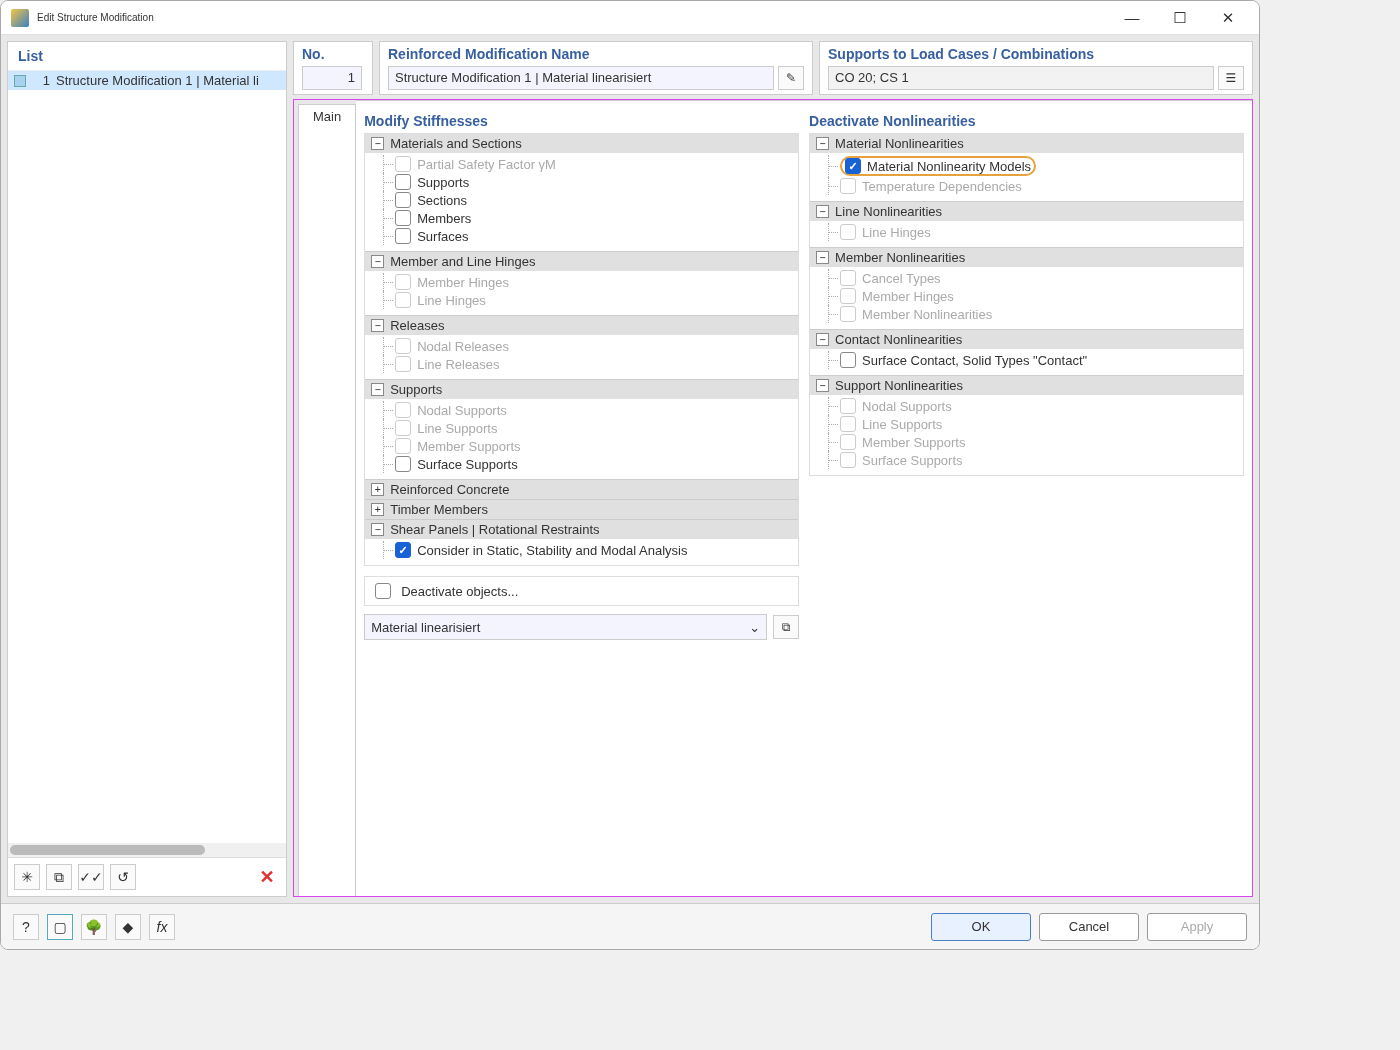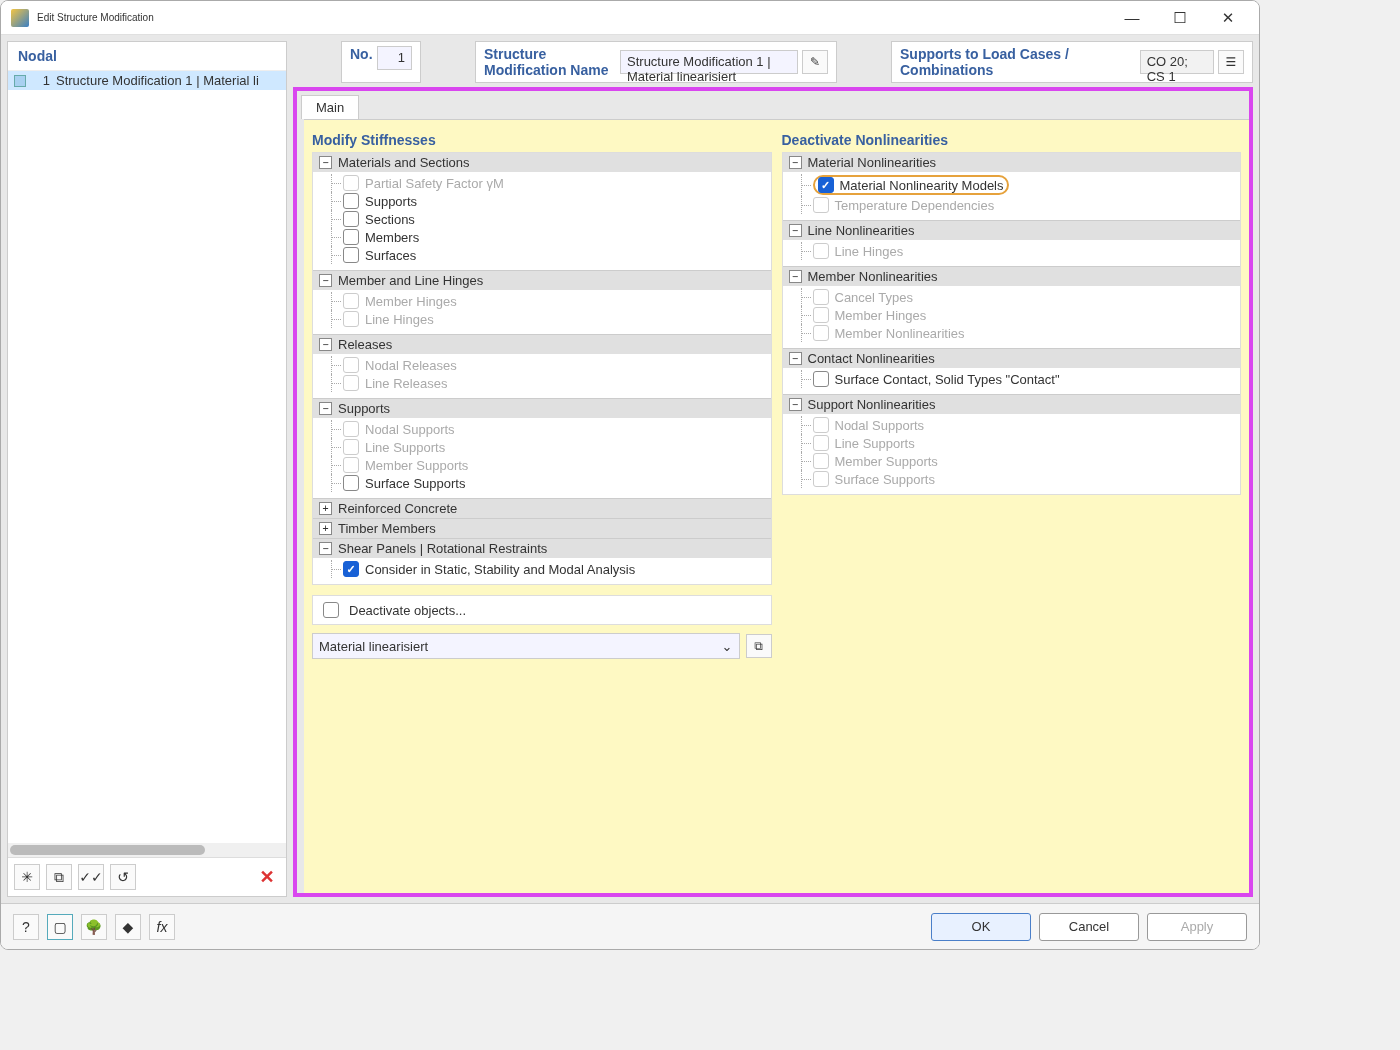--- a/index.html
+++ b/index.html
@@ -18,30 +18,30 @@
 .list-item.selected { background: #cfe8ff; }
 .list-item .sq { width:12px; height:12px; background:#a8d0f0; border:1px solid #6aa; margin-right:6px; }
 .list-item .num { width:18px; text-align:right; margin-right:6px; }
 .hscroll { height:14px; background:#f0f0f0; display:flex; }
 .hscroll .thumb { width:70%; height:10px; background:#bbb; border-radius:5px; margin:2px; }
 .left-tools { display:flex; align-items:center; padding:6px; gap:6px; border-top:1px solid #ddd; }
 .tool-btn { width:26px; height:26px; border:1px solid #ccc; background:#fafafa; display:flex; align-items:center; justify-content:center; cursor:pointer; font-size:14px; }
 .tool-btn.red { color:#d33; border:none; font-weight:bold; font-size:18px; }
 .right-area { flex:1; display:flex; flex-direction:column; gap:4px; }
 .top-row { display:flex; gap:6px; }
-.field-block { background:#fff; border:1px solid #ccc; padding:4px 8px; display:flex; flex-direction:row; gap:4px;margin-left:48px; }
+.field-block { background:#fff; border:1px solid #ccc; padding:4px 8px; display:flex; flex-direction:column; gap:4px; }
 .field-label { color:#3860a0; font-weight:600; font-size:14px; }
 .field-input { display:flex; gap:4px; align-items:center; }
 .txt-input { border:1px solid #ccc; padding:3px 6px; background:#f4f4ff; height:24px; }
 .icon-btn { width:26px; height:24px; border:1px solid #ccc; background:#fafafa; display:flex; align-items:center; justify-content:center; cursor:pointer; font-size:12px; }
-.tab-area { background:#e8e8e8; border:4px solid #d946ef; flex:1; display:flex; flex-direction:column; overflow:hidden; }
+.tab-area { background:#e8e8e8; border:1px solid #d946ef; flex:1; display:flex; flex-direction:row; overflow:hidden; }
 .tabs { display:flex; padding-top:4px; padding-left:4px; }
 .tab { background:#fff; border:1px solid #ccc; border-bottom:none; padding:4px 14px; cursor:pointer; font-size:13px; }
 .tab.active { background:#fff; }
-.tab-page { flex:1; background:#fef9c3; border-top:1px solid #ccc; padding:8px; display:flex; gap:10px; overflow:hidden;margin-left:7px; }
+.tab-page { flex:1; background:#ffffff; border-top:1px solid #ccc; padding:8px; display:flex; gap:10px; overflow:hidden; }
 .col { flex:1; display:flex; flex-direction:column; overflow:auto; }
 .section-title { color:#3860a0; font-weight:600; font-size:14px; padding:4px 0; }
 .tree { border:1px solid #ddd; }
 .tree-group-header { display:flex; align-items:center; gap:6px; padding:2px 6px; background:#e0e0e0; border-top:1px solid #ccc; }
 .tree-group-header:first-child { border-top:none; }
 .exp-box { width:13px; height:13px; border:1px solid #888; background:#fff; display:flex; align-items:center; justify-content:center; font-size:10px; line-height:10px; cursor:pointer; font-family:monospace; }
 .tree-children { padding:2px 0 6px 0; background:#fff; }
 .tree-item { display:flex; align-items:center; gap:6px; padding:1px 6px 1px 30px; position:relative; }
 .tree-item::before { content:""; position:absolute; left:18px; top:50%; width:10px; border-top:1px dotted #aaa; }
 .tree-item .conn-v { position:absolute; left:18px; top:0; bottom:0; border-left:1px dotted #aaa; }
@@ -73,21 +73,21 @@
     <div class="win-btns">
       <div class="win-btn">—</div>
       <div class="win-btn">☐</div>
       <div class="win-btn">✕</div>
     </div>
   </div>
 
   <div class="content">
 
     <div class="left-panel">
-      <div class="panel-header">Nodal</div>
+      <div class="panel-header">List</div>
       <div class="list-body">
         <div class="list-item selected">
           <div class="sq"></div>
           <div class="num">1</div>
           <div>Structure Modification 1 | Material li</div>
         </div>
       </div>
       <div class="hscroll">
           <div class="thumb"></div>
         </div>
@@ -112,21 +112,21 @@
     </div>
 
     <div class="right-area">
 
       <div class="top-row">
         <div class="field-block" style="width:80px">
           <div class="field-label">No.</div>
           <div class="txt-input" style="text-align:right;width:60px">1</div>
         </div>
         <div class="field-block" style="flex:1.3">
-          <div class="field-label">Structure Modification Name</div>
+          <div class="field-label">Reinforced Modification Name</div>
           <div class="field-input">
             <div class="txt-input" style="flex:1">Structure Modification 1 | Material linearisiert</div>
             <div class="icon-btn">
                 <span>✎</span>
               </div>
           </div>
         </div>
         <div class="field-block" style="flex:1.3">
           <div class="field-label">Supports to Load Cases / Combinations</div>
           <div class="field-input">

